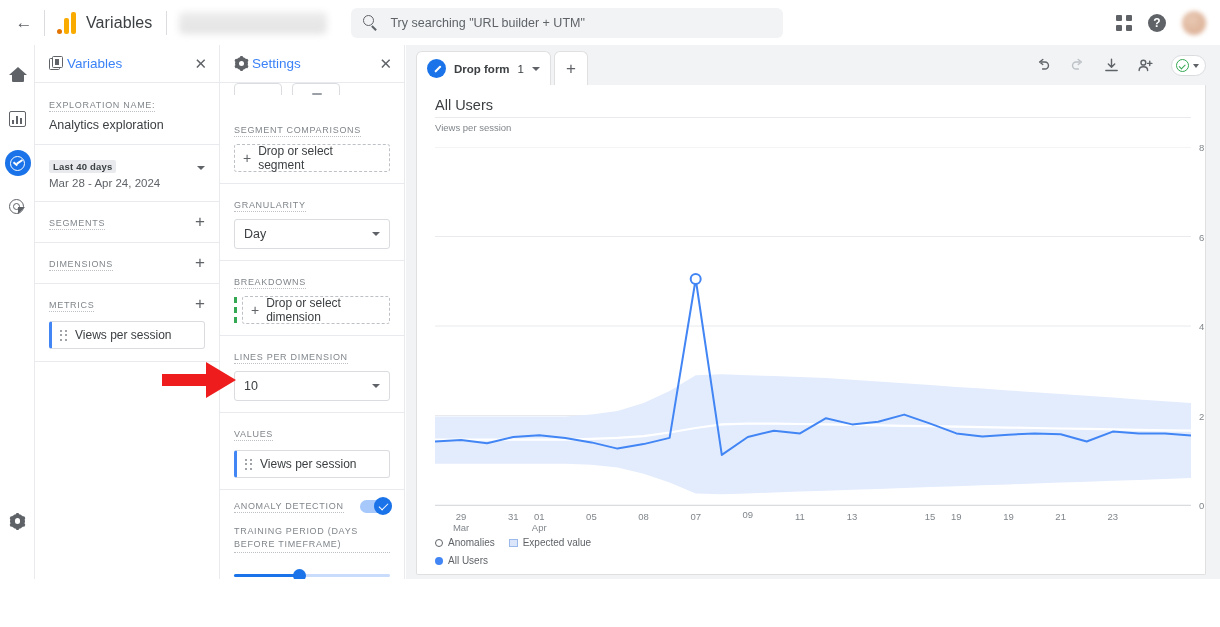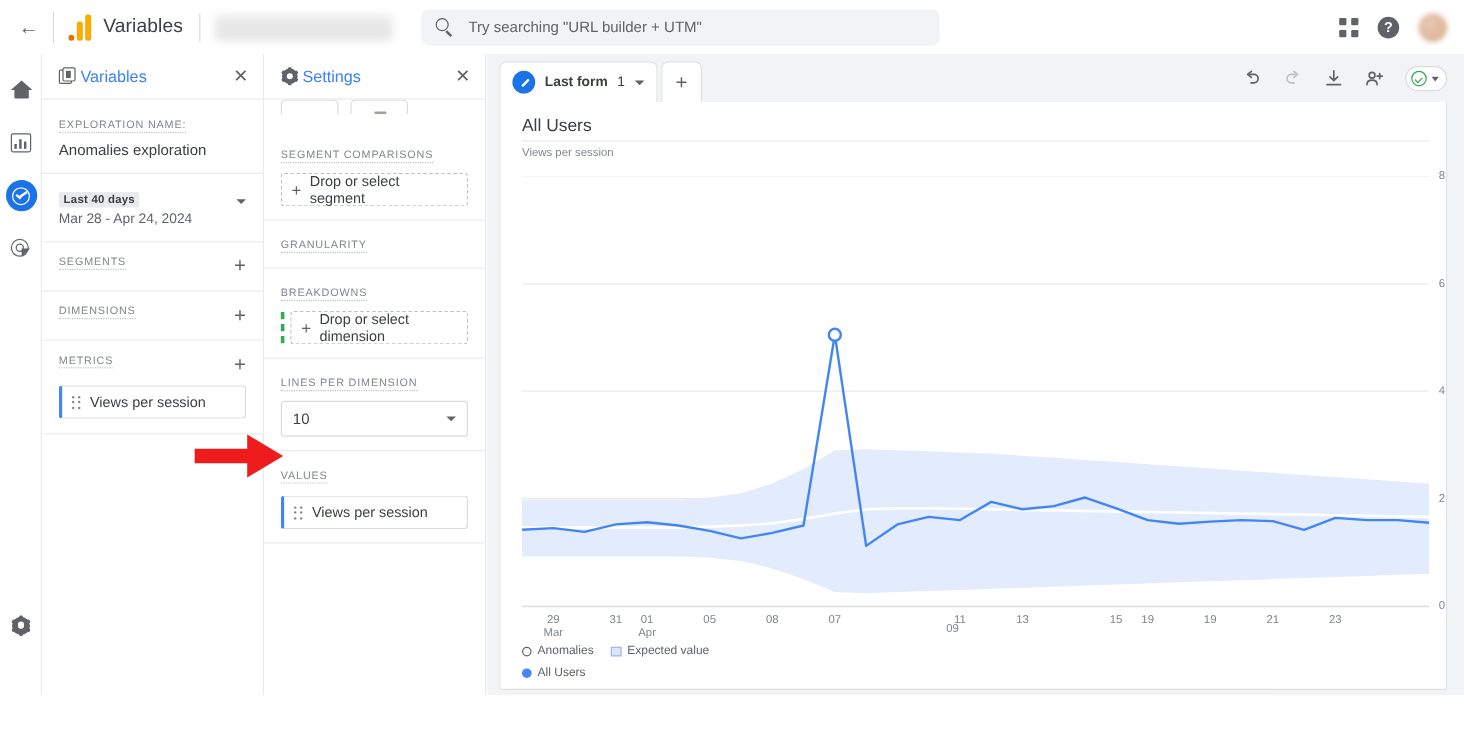--- a/index.html
+++ b/index.html
@@ -136,21 +136,21 @@
   }
   .sec-value { font-size:12.5px; color:#3c4043; margin-top:6px; }
   .daterow { display:flex; align-items:flex-start; }
   .date-chip {
     font-size:9.5px; font-weight:bold; color:#3c4043; background:#e8eaed;
     padding:1px 4px; border-radius:2px; display:inline-block; letter-spacing:.2px;
   }
   .date-range { font-size:11.5px; color:#5f6368; margin-top:3px; }
   .caret { width:0;height:0; border-left:4px solid transparent; border-right:4px solid transparent;
            border-top:4.5px solid #5f6368; margin-left:auto; margin-top:10px; cursor:pointer; }
-  .sec-row { display:flex; align-items:flex-start; justify-content:space-between; }
+  .sec-row { display:flex; align-items:flex-end; justify-content:space-between; }
   .plus { font-size:17px; color:#5f6368; line-height:1; cursor:pointer; font-weight:300; }
 
   .chip {
     display:flex; align-items:center; height:28px; border:1px solid #dadce0; border-left:3px solid #4285f4;
     border-radius:3px; background:#fff; margin-top:9px; padding:0 8px; cursor:pointer;
   }
   .drag-dots { width:7px; height:11px; display:grid; grid-template-columns:2px 2px;
                grid-template-rows:repeat(3,2px); gap:2.5px 3px; margin-right:8px; flex:0 0 auto; }
   .drag-dots i { background:#80868b; border-radius:50%; display:block; width:2px; height:2px; }
   .chip-label { font-size:12px; color:#3c4043; }
@@ -337,21 +337,21 @@
       <span class="ico-vars">
         <span class="ico-vars-b"></span>
           <span class="ico-vars-b2"></span>
       </span>
       <span class="panel-head-title">Variables</span>
       <span class="panel-close">✕</span>
     </div>
 
     <div class="sec">
       <div class="sec-label">EXPLORATION NAME:</div>
-      <div class="sec-value">Anomalies exploration</div>
+      <div class="sec-value">Analytics exploration</div>
     </div>
 
     <div class="sec">
       <div class="daterow">
         <div>
           <span class="date-chip">Last 40 days</span>
           <div class="date-range">Mar 28 - Apr 24, 2024</div>
         </div>
         <span class="caret"></span>
       </div>
@@ -412,20 +412,24 @@
       <div class="sset" style="margin-top:14px;">
         <div class="sec-label">SEGMENT COMPARISONS</div>
         <div class="dropzone">
           <span class="dz-plus">+</span>
           <span>Drop or select segment</span>
         </div>
       </div>
 
       <div class="sset">
         <div class="sec-label">GRANULARITY</div>
+        <div class="select">
+          <span>Day</span>
+          <span class="caret2"></span>
+        </div>
       </div>
 
       <div class="sset">
         <div class="sec-label">BREAKDOWNS</div>
         <div class="bd-row">
           <span class="bd-mark">
               <i></i>
               <i></i>
               <i></i>
             </span>
@@ -452,34 +456,54 @@
               <i></i>
               <i></i>
               <i></i>
               <i></i>
               <i></i>
             </span>
           <span class="chip-label">Views per session</span>
         </div>
       </div>
 
+      <div class="sset nb">
+        <div class="toggle-row">
+          <span class="sec-label">ANOMALY DETECTION</span>
+          <span class="switch">
+            <span class="switch-knob">
+                <span class="switch-check"></span>
+              </span>
+          </span>
+        </div>
+
+        <div style="margin-top:12px;">
+          <span class="sec-label" style="line-height:13px;">TRAINING PERIOD (DAYS BEFORE TIMEFRAME)</span>
+        </div>
+        <div class="slider-wrap">
+          <div class="slider-track"></div>
+          <div class="slider-fill" id="tp-fill" style="width: 65.94px;"></div>
+          <div class="slider-knob" id="tp-knob" style="left: 59.44px;"></div>
+        </div>
+
+      </div>
     </div>
   </div>
 
   <svg class="arrow-ann" viewBox="0 0 74 44">
     <path id="ann-arrow" d="M0,16 L44,16 L44,4 L74,22 L44,40 L44,28 L0,28 Z" fill="#ee1c1c"></path>
   </svg>
 
   <div class="canvas">
     <div class="tabstrip">
       <div class="tab">
         <span class="tab-badge">
             <span class="pencil"></span>
           </span>
-        <span class="tab-label">Last form</span>
+        <span class="tab-label">Drop form</span>
         <span class="tab-label tab-num">1</span>
         <span class="tab-caret"></span>
       </div>
       <div class="tab-add">+</div>
 
       <div class="toolbar-right">
         <svg class="tb-ico" viewBox="0 0 24 24">
           <path d="M8 7h6a5 5 0 0 1 0 10h-4" fill="none" stroke="#5f6368" stroke-width="2"></path>
           <path d="M11 3.5L6.5 7L11 10.5" fill="none" stroke="#5f6368" stroke-width="2" stroke-linecap="round" stroke-linejoin="round"></path>
         </svg>
@@ -530,21 +554,21 @@
           <div class="ytick" style="top: 0px;">8</div>
         </div>
       <div class="xaxis" id="x-axis">
           <div style="position: absolute; left: 0px; top: 0px; width: 756px; height: 1px; background: rgb(218, 220, 224);"></div>
           <div class="xtick" style="left: 26.069px; top: 6px;">29<br>Mar</div>
           <div class="xtick" style="left: 78.2069px; top: 6px;">31</div>
           <div class="xtick" style="left: 104.276px; top: 6px;">01<br>Apr</div>
           <div class="xtick" style="left: 156.414px; top: 6px;">05</div>
           <div class="xtick" style="left: 208.552px; top: 6px;">08</div>
           <div class="xtick" style="left: 260.69px; top: 6px;">07</div>
-          <div class="xtick" style="left: 312.828px; top: 14px; margin-left: 46px;">09</div>
+          <div class="xtick" style="left: 312.828px; top: 4px;">09</div>
           <div class="xtick" style="left: 364.966px; top: 6px;">11</div>
           <div class="xtick" style="left: 417.103px; top: 6px;">13</div>
           <div class="xtick" style="left: 495px; top: 6px;">15</div>
           <div class="xtick" style="left: 521.379px; top: 6px;">19</div>
           <div class="xtick" style="left: 573.517px; top: 6px;">19</div>
           <div class="xtick" style="left: 625.655px; top: 6px;">21</div>
           <div class="xtick" style="left: 677.793px; top: 6px;">23</div>
         </div>
 
       <div class="legend">

